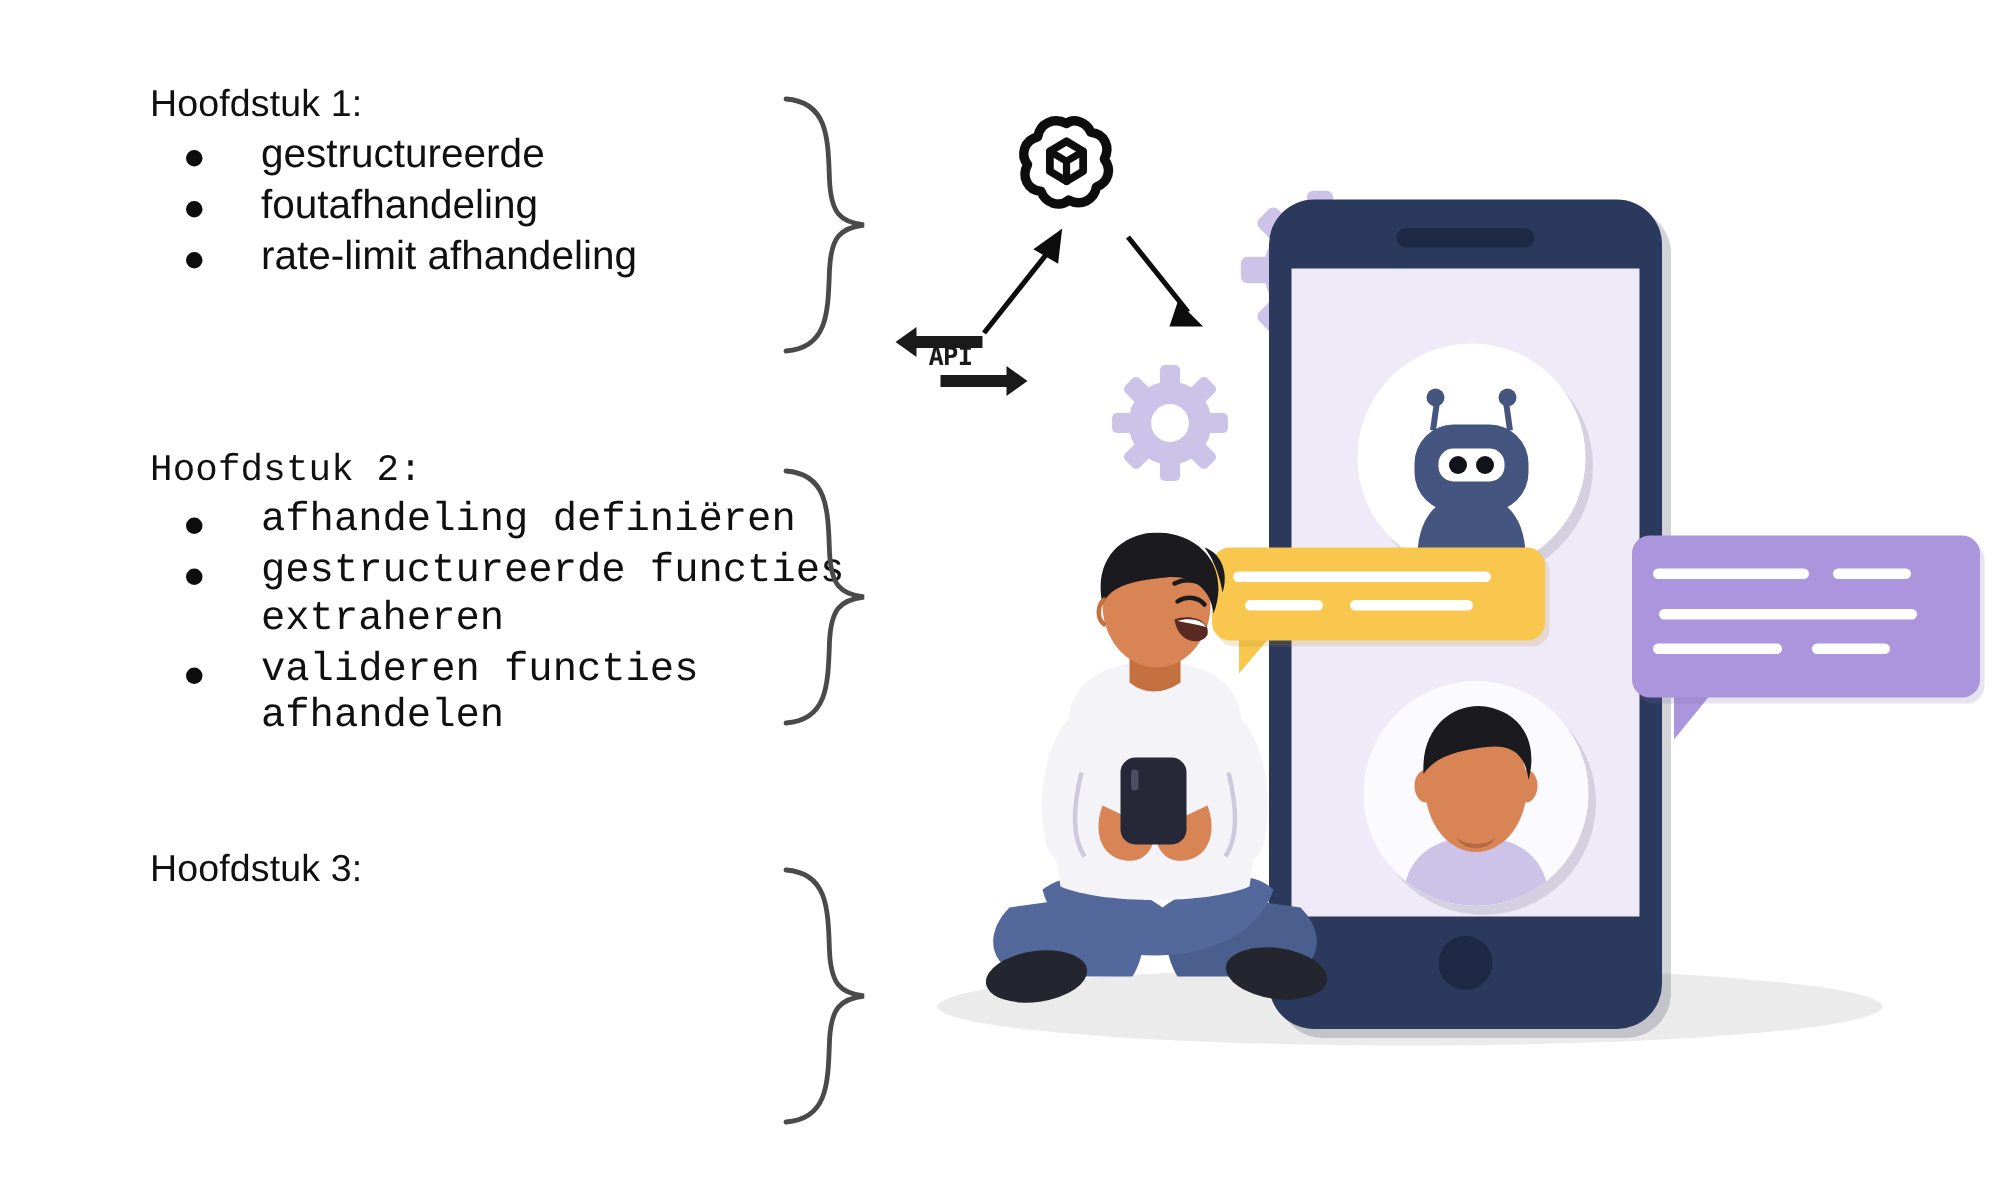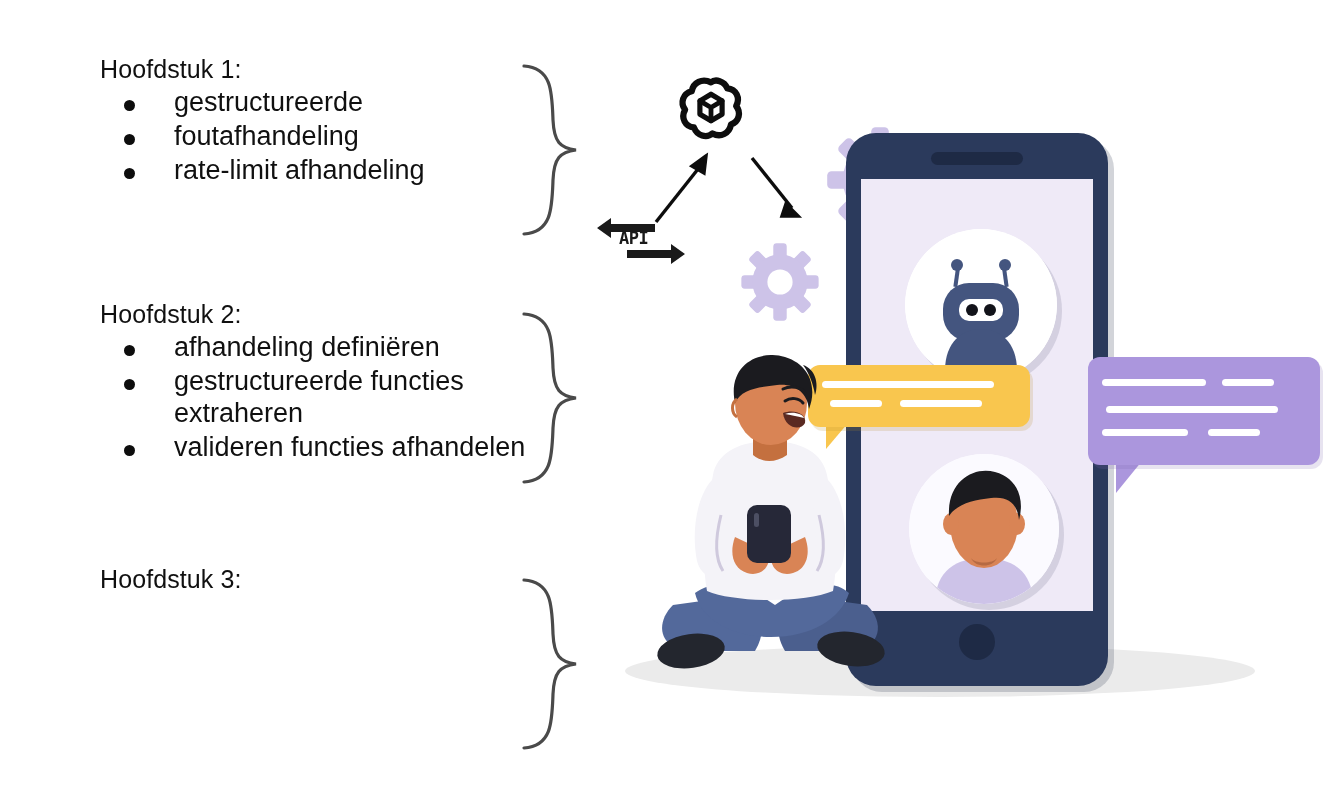--- a/index.html
+++ b/index.html
@@ -46,21 +46,21 @@
     position: absolute;
     left: 24px;
     top: 13px;
     width: 11px;
     height: 11px;
     border-radius: 50%;
     background: #0d0d0d;
   }
 
   #ch1 { top: 55px; }
-  #ch2 { top: 300px; }
+  #ch2 { top: 300px; font-family: Liberation Mono, monospace; }
   #ch3 { top: 565px; }
 
   
   .brace { position: absolute; }
   .brace svg { display: block; }
 
   
   .illus {
     position: absolute;
     left: 580px;

